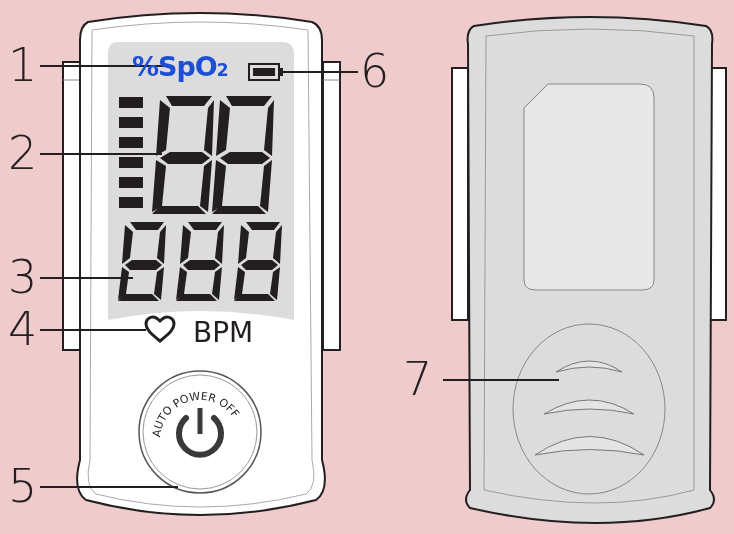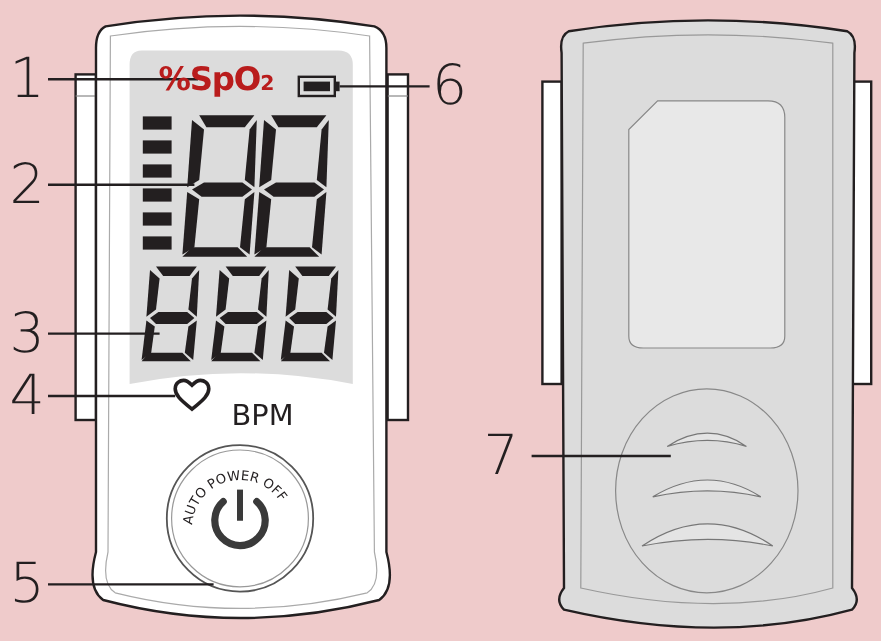--- a/index.html
+++ b/index.html
@@ -127,14 +127,14 @@
 </svg>
 
 <div class="callout" style="left:8px;top:42px;">1</div>
 <div class="callout" style="left:8px;top:130px;">2</div>
 <div class="callout" style="left:8px;top:254px;">3</div>
 <div class="callout" style="left:8px;top:306px;">4</div>
 <div class="callout" style="left:8px;top:463px;">5</div>
 <div class="callout" style="left:360px;top:48px;">6</div>
 <div class="callout" style="left:403px;top:356px;">7</div>
 
-<div style="position:absolute;left:132px;top:51px;font-weight:bold;font-size:27px;color:#b91c1c;letter-spacing:-1px;"><span>%SpO</span><span style="font-size:17px;">2</span></div>
-<div style="position:absolute;left:193px;top:332px;font-size:24px;color:#231f20;">BPM</div>
+<div style="position:absolute;left:132px;top:51px;font-weight:bold;font-size:27px;color:#1d4ed8;letter-spacing:-1px;"><span>%SpO</span><span style="font-size:17px;">2</span></div>
+<div style="position:absolute;left:193px;top:316px;font-size:28px;color:#231f20;">BPM</div>
 
 </body></html>

